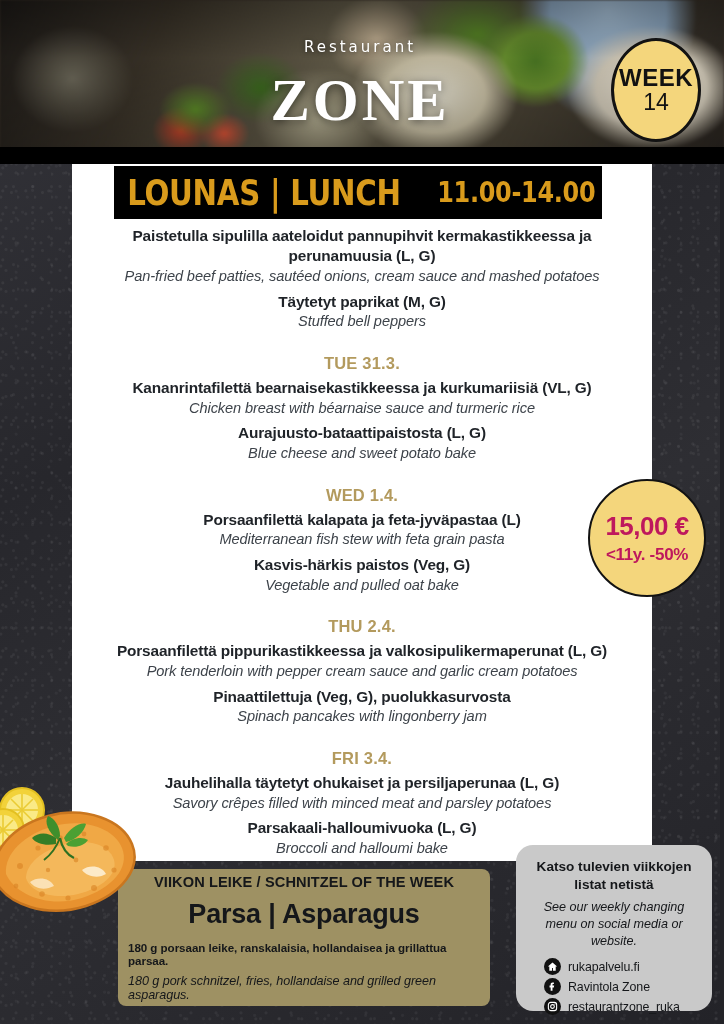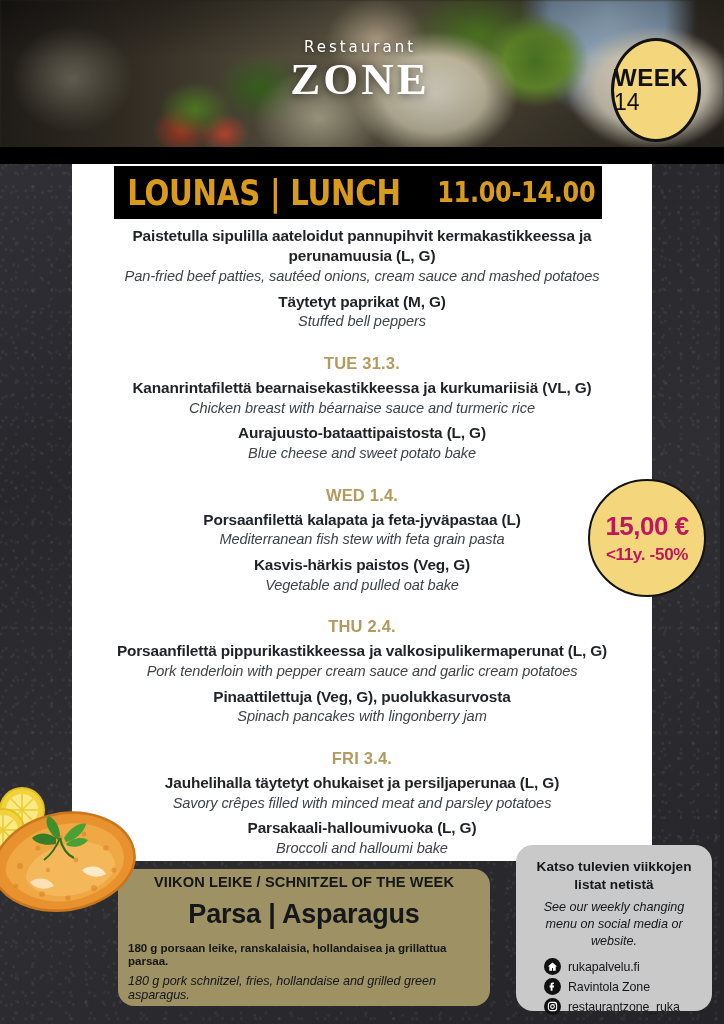--- a/index.html
+++ b/index.html
@@ -64,32 +64,32 @@
     position:absolute; left:0; right:0; top:38px;
     text-align:center; z-index:6; pointer-events:none;
   }
   #logo .sub{
     color:#fff; font-size:15px; letter-spacing:3.0px;
     font-weight:400; font-family:"DejaVu Sans", sans-serif;
     text-shadow:0 1px 5px rgba(0,0,0,.55);
   }
   #logo .main{
     color:#fff; font-family:"Liberation Serif", serif;
-    font-size:45px; font-weight:700; letter-spacing:3px;
-    line-height:.98; margin-top:1px;
+    font-size:59px; font-weight:700; letter-spacing:3px;
+    line-height:.98; margin-top:16px;
     text-shadow:0 2px 9px rgba(0,0,0,.5);
   }
 
   
   #week-badge{
     position:absolute; right:19px; top:38px;
     width:90px; height:104px; border-radius:50%;
     background:#f4d67c; border:3px solid #121212;
     display:flex; flex-direction:column;
-    align-items:flex-start; justify-content:center;
+    align-items:center; justify-content:center;
     z-index:9; color:#121212;
   }
   #week-badge .w{ font-size:24px; font-weight:700; letter-spacing:.5px; line-height:1.05; }
   #week-badge .n{ font-size:23px; font-weight:400; line-height:1.1; }
 
   
   #black-strip{
     position:absolute; left:0; top:147px; width:724px; height:17px;
     background:#000; z-index:4;
   }
@@ -142,21 +142,21 @@
     align-items:center; justify-content:center;
     z-index:12; color:#be185d;
   }
   #price-badge .p{ font-size:26px; font-weight:700; letter-spacing:-.5px; }
   #price-badge .d{ font-size:17px; font-weight:700; margin-top:3px; letter-spacing:-.3px; }
 
   
   #schnitzel-box{
     position:absolute; left:118px; top:869px;
     width:372px; height:137px; background:#9e9163;
-    border-radius:16px; z-index:8;
+    border-radius:8px; z-index:8;
     display:flex; flex-direction:column;
     align-items:center; justify-content:center;
     padding:8px 10px; color:#15171a;
   }
   #schnitzel-box .label{ font-size:14.6px; font-weight:700; letter-spacing:.1px; }
   #schnitzel-box .name{ font-size:27px; font-weight:700; margin:9px 0 11px; letter-spacing:-.2px; }
   #schnitzel-box .desc-fi{ font-size:11.6px; font-weight:700; letter-spacing:-.05px; }
   #schnitzel-box .desc-en{ font-size:12.6px; font-style:italic; margin-top:7px; letter-spacing:-.05px; }
 
   

